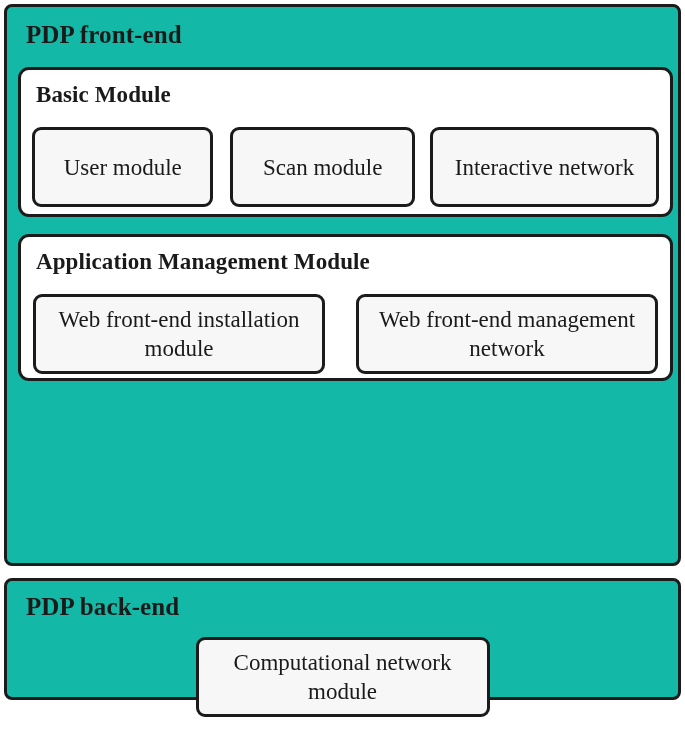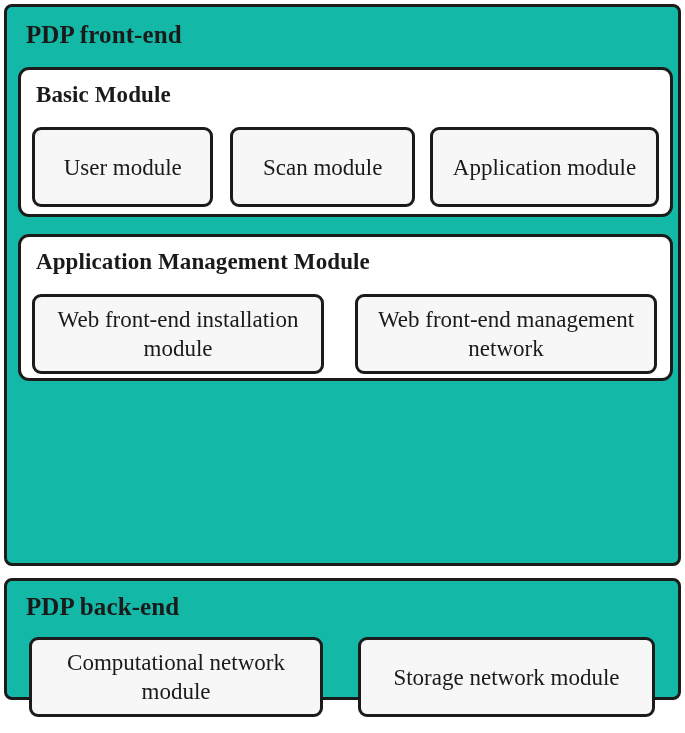--- a/index.html
+++ b/index.html
@@ -80,20 +80,21 @@
     white-space: nowrap;
   }
 
   
   .leaf-row {
     position: absolute;
     left: 11px;
     right: 11px;
     display: flex;
     align-items: stretch;
+    justify-content: center;
   }
   #group-basic .leaf-row,
   #group-application .leaf-row,
   #group-monitoring .leaf-row {
     top: 57px;
     height: 80px;
   }
   #tier-backend .leaf-row {
     left: 22px;
     right: 22px;
@@ -136,35 +137,34 @@
 <div id="diagram">
 
   <div class="tier" id="tier-frontend">
     <div class="tier-title">PDP front-end</div>
 
     <div class="module-group" id="group-basic">
       <div class="group-title">Basic  Module</div>
       <div class="leaf-row" id="row-basic">
         <div class="leaf">User module</div>
         <div class="leaf">Scan module</div>
-        <div class="leaf">Application module</div>
+        <div class="leaf">Interactive network</div>
       </div>
     </div>
 
     <div class="module-group" id="group-application">
       <div class="group-title">Application Management Module</div>
       <div class="leaf-row" id="row-application">
         <div class="leaf">Web front-end installation module</div>
         <div class="leaf">Web front-end management network</div>
       </div>
     </div>
 
   </div>
 
   <div class="tier" id="tier-backend">
     <div class="tier-title">PDP back-end</div>
     <div class="leaf-row" id="row-backend">
       <div class="leaf">Computational network module</div>
-      <div class="leaf">Storage network module</div>
     </div>
   </div>
 
 </div>
 
 </body></html>

